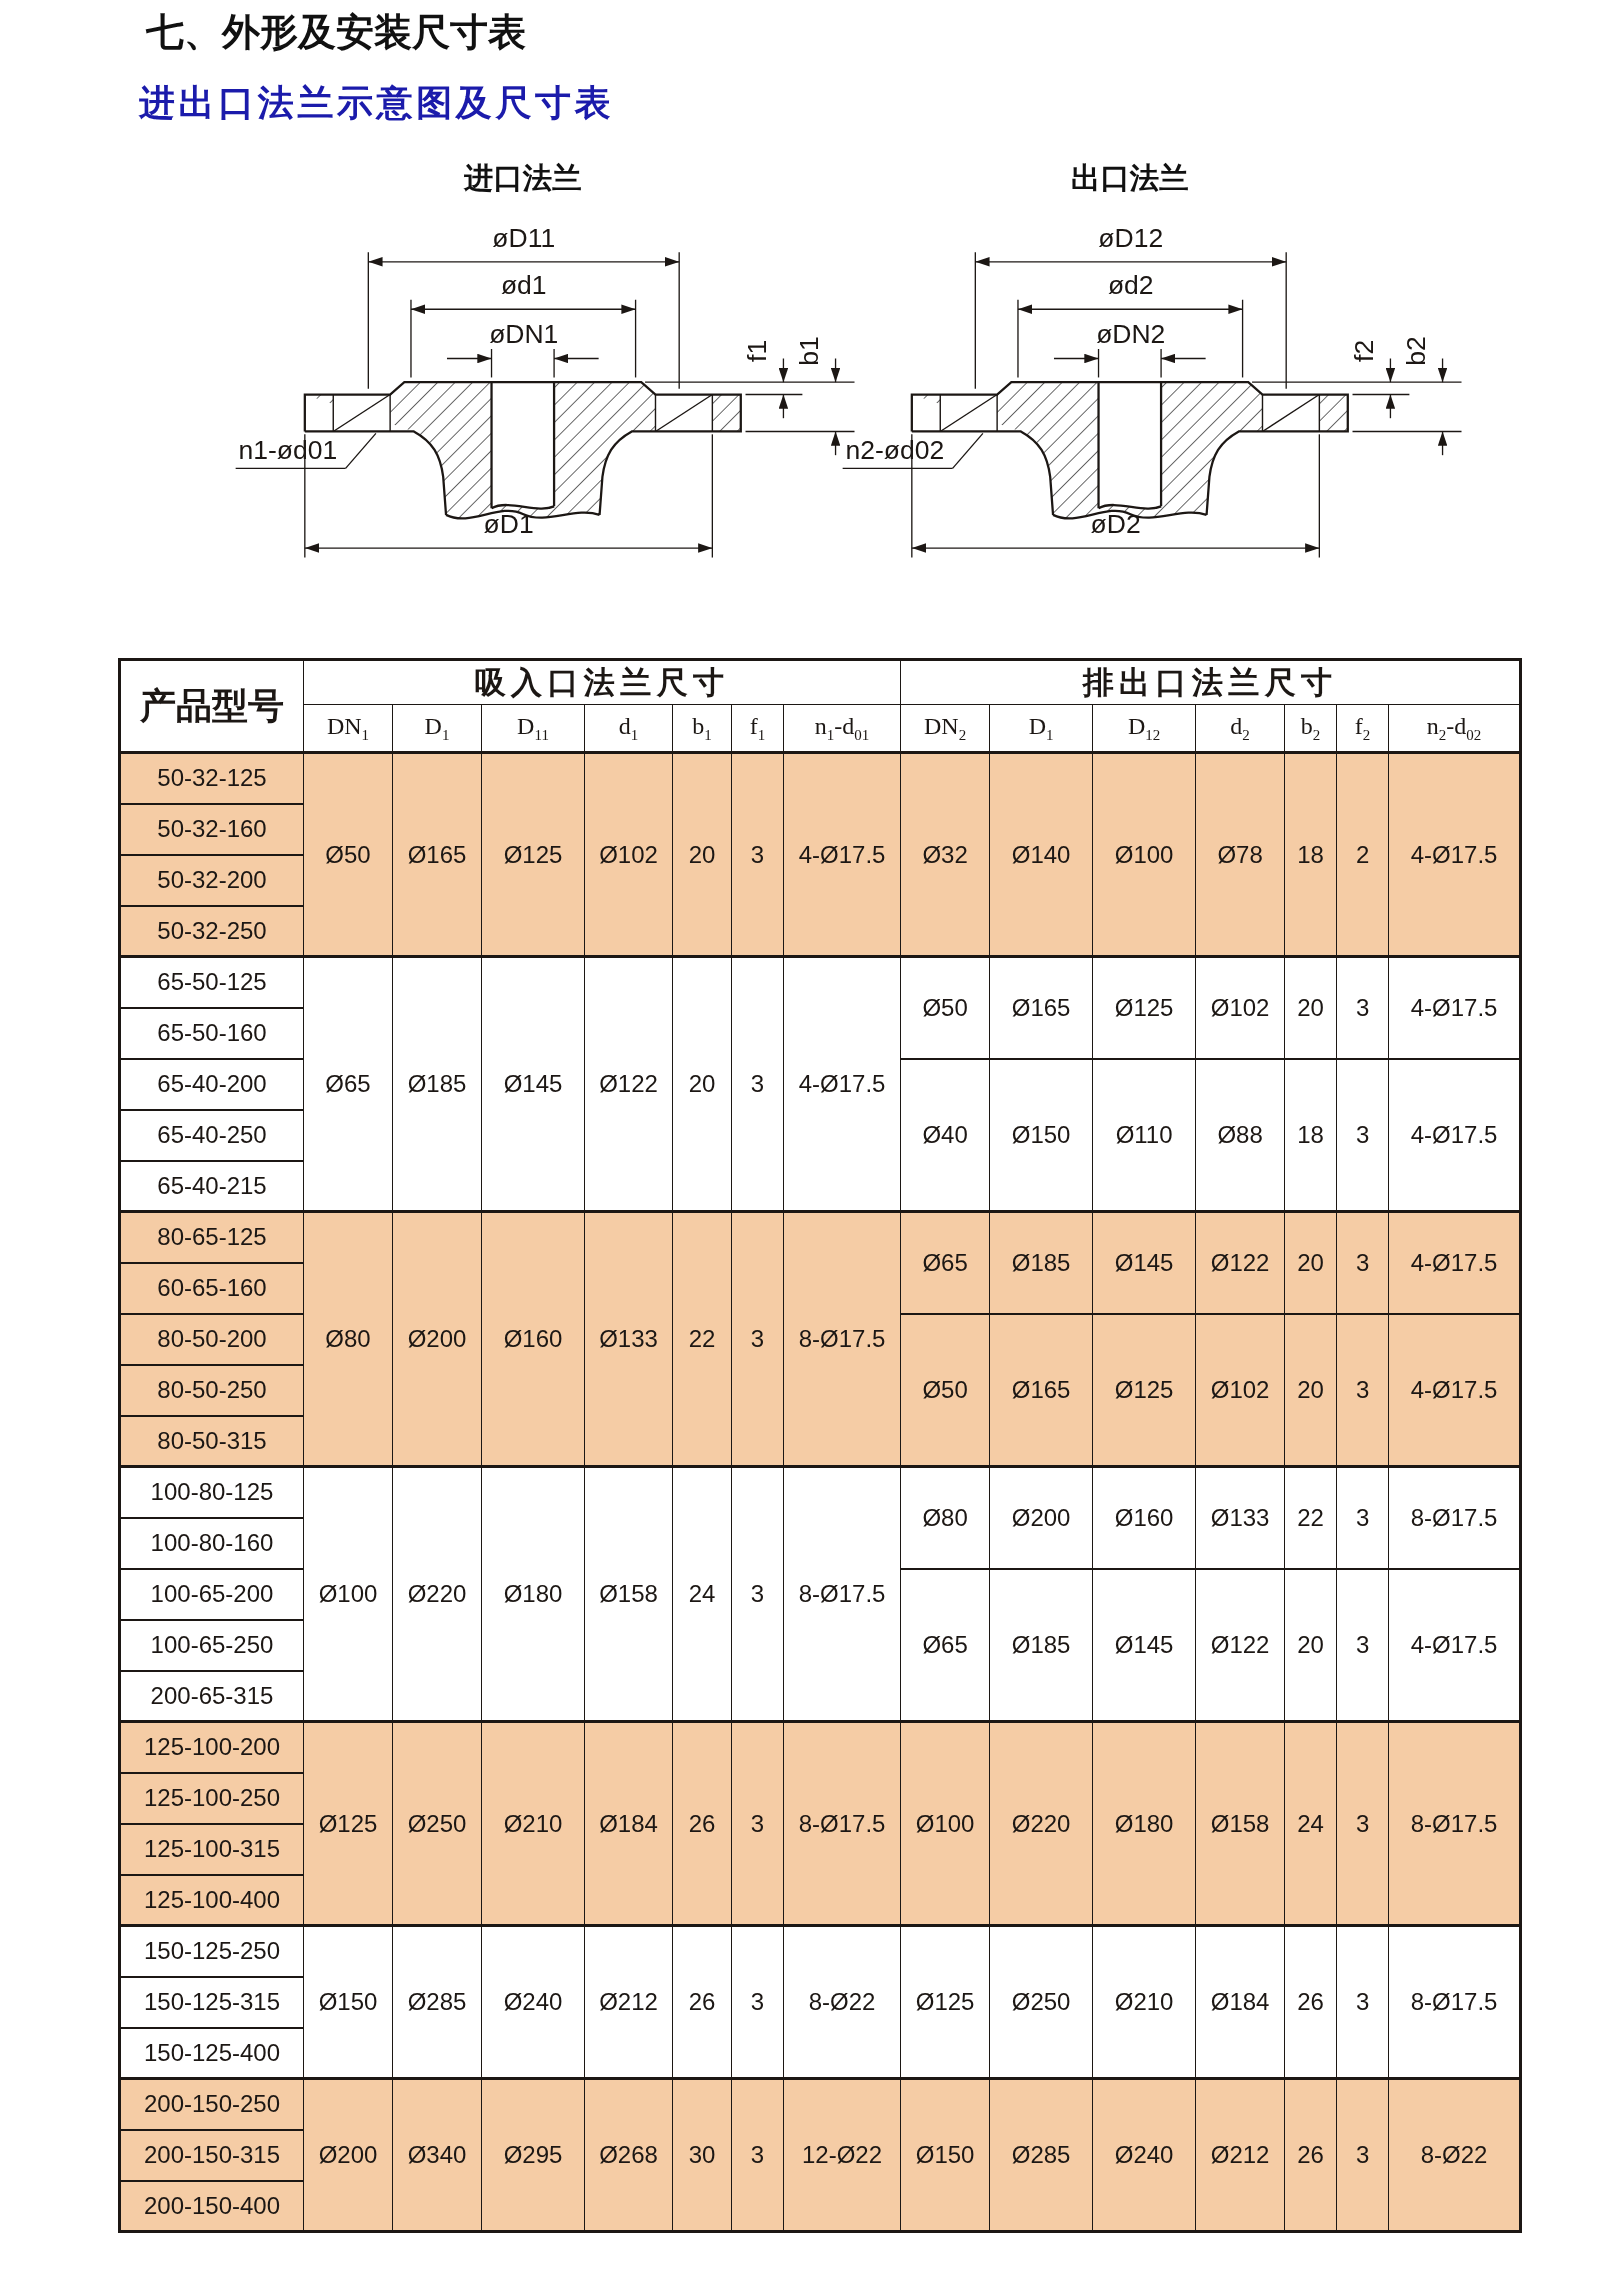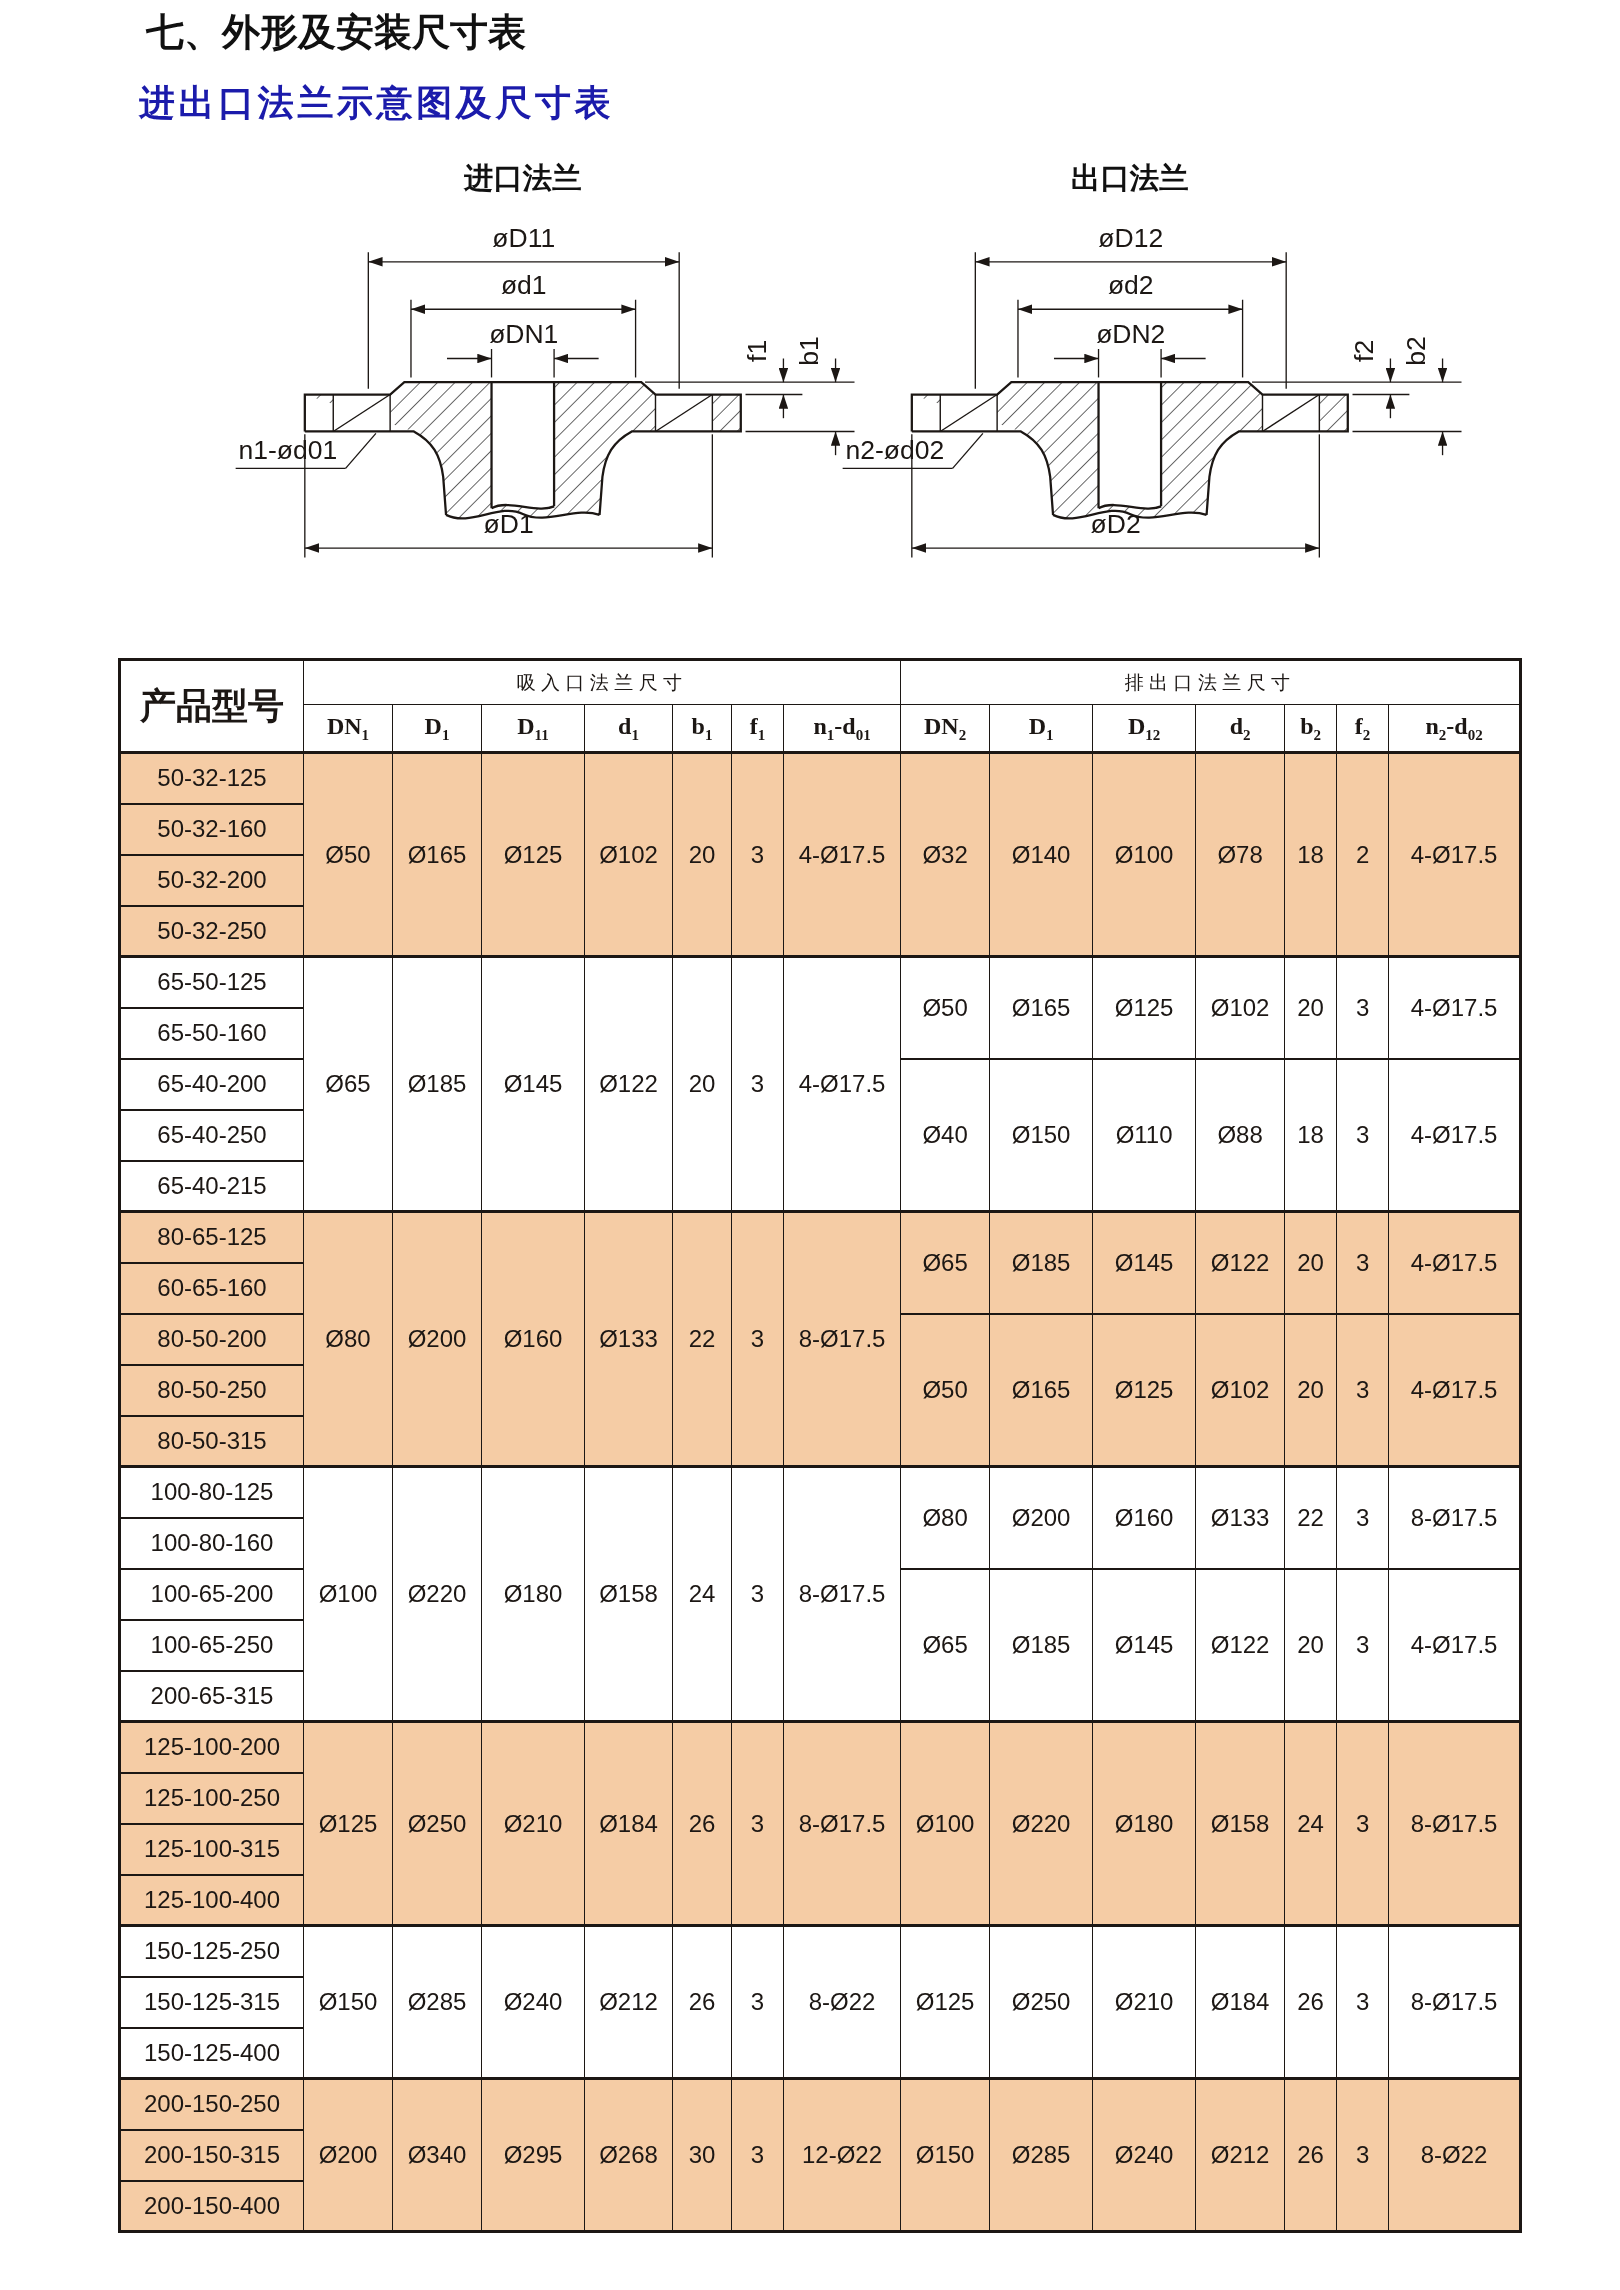--- a/index.html
+++ b/index.html
@@ -25,23 +25,23 @@
 
   table.dims{position:absolute;left:118px;top:658px;width:1399px;
       border-collapse:collapse;table-layout:fixed;
       border:3.6px solid #1c1714;}
   table.dims th,table.dims td{border-left:1.8px solid #1c1714;border-right:1.8px solid #1c1714;
       text-align:center;vertical-align:middle;padding:0;overflow:hidden;}
   thead tr.secrow{height:45px;}
   thead tr.subrow{height:48px;}
   th.model-h{font-size:36px;font-weight:bold;border-bottom:3.6px solid #1c1714;
       font-family:"Liberation Serif",serif;}
-  th.sec{font-size:19px;font-weight:normal;border-bottom:1.8px solid #1c1714;
+  th.sec{font-size:31px;font-weight:bold;border-bottom:1.8px solid #1c1714;
       font-family:"Liberation Serif",serif;letter-spacing:5.4px;}
-  th.subh{font-family:"Liberation Serif",serif;font-weight:bold;font-size:24px;
+  th.subh{font-family:"Liberation Serif",serif;font-weight:normal;font-size:24px;
       border-bottom:3.6px solid #1c1714;}
   th.subh sub{font-size:15px;}
   tbody tr{height:51px;}
   tbody td{font-size:24px;border-top:2.7px solid #1c1714;}
   tbody tr.gsep td{border-top:3.6px solid #1c1714;}
   tbody tr.peach td{background:#f5cca5;}
   td.model{font-size:24px;}
 </style>
 </head>
 <body>

